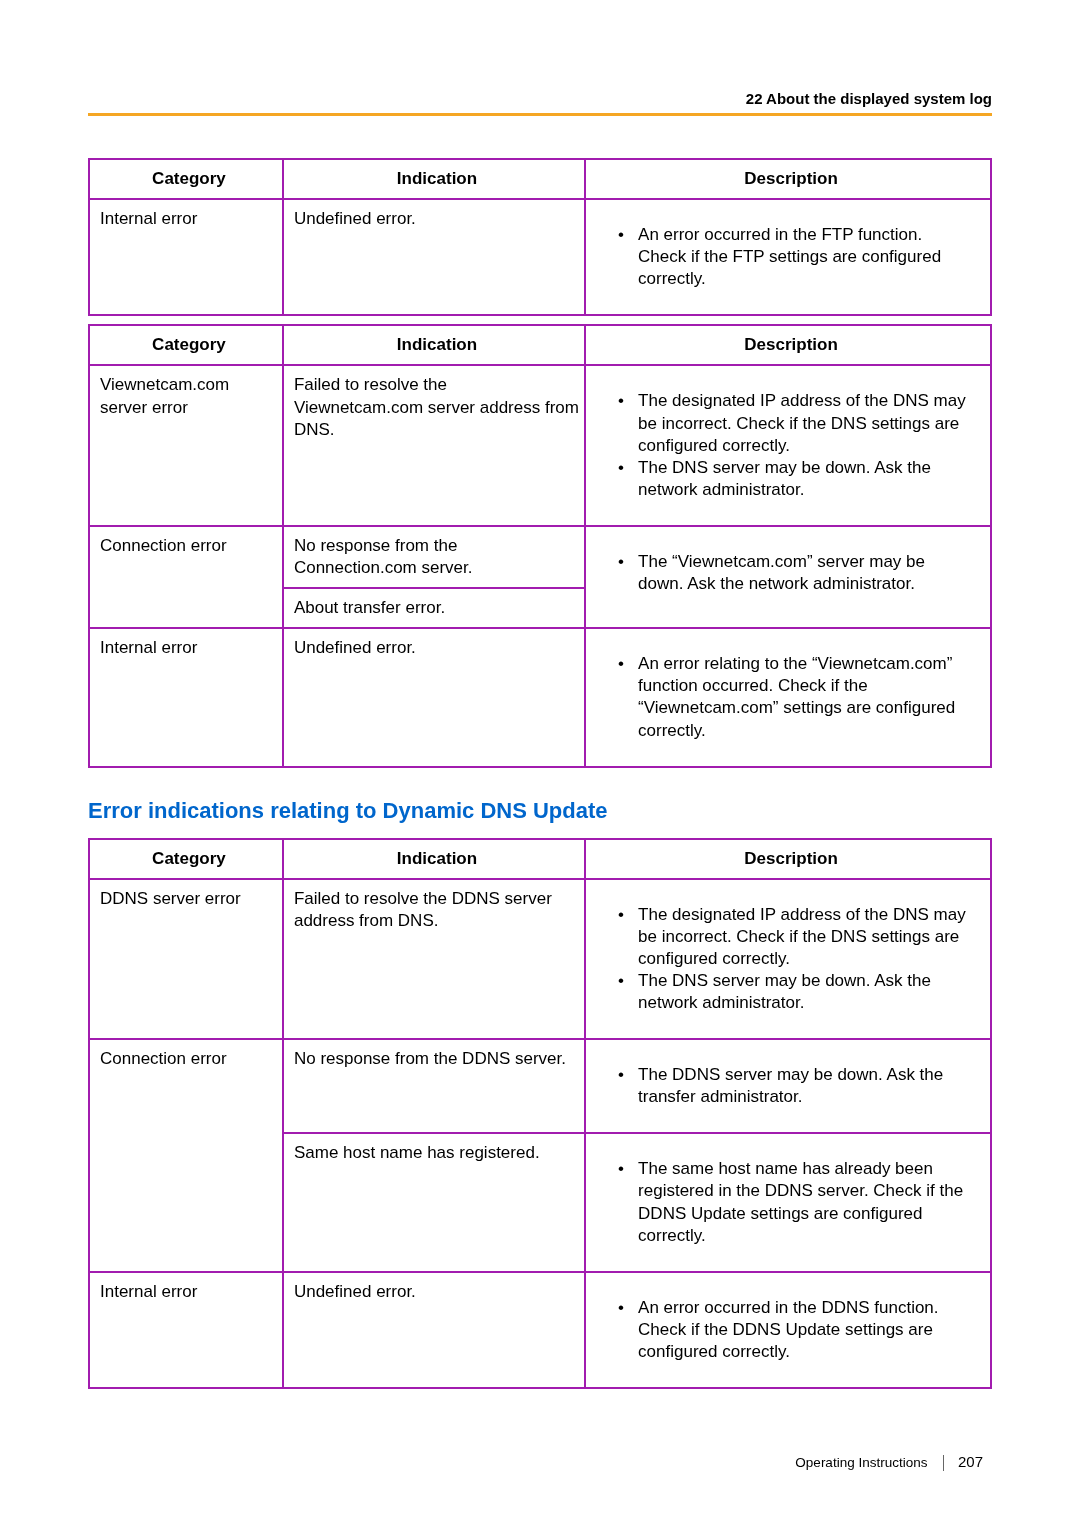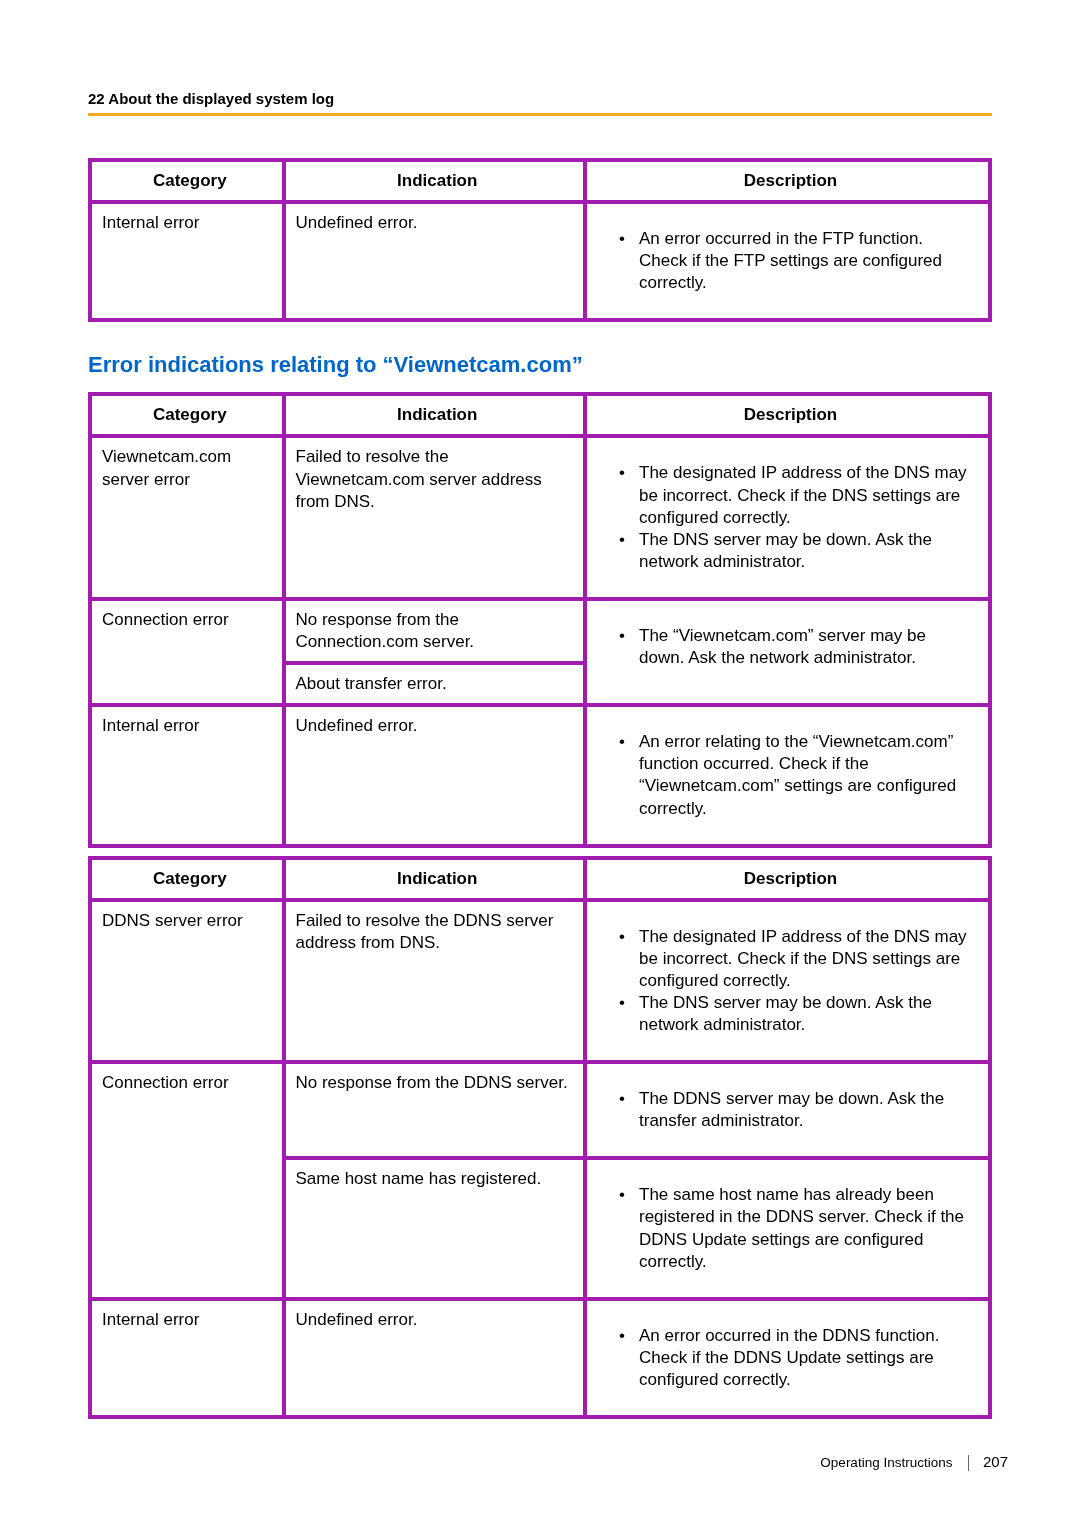--- a/index.html
+++ b/index.html
@@ -8,21 +8,21 @@
       background: #fff;
       width: 1080px;
       height: 1527px;
       position: relative;
       color: #000;
     }
     .page {
       padding: 90px 88px 0 88px;
     }
     .header-right {
-      text-align: left;
+      text-align: right;
       font-weight: bold;
       font-size: 15px;
       color: #000;
       margin-bottom: 6px;
     }
     .orange-rule {
       height: 3px;
       background: #f5a623;
       margin-bottom: 42px;
     }
@@ -35,21 +35,21 @@
     table.data {
       border-collapse: collapse;
       width: 100%;
       table-layout: fixed;
       margin-bottom: 8px;
     }
     table.data col.c1 { width: 21.5%; }
     table.data col.c2 { width: 33.5%; }
     table.data col.c3 { width: 45%; }
     table.data th, table.data td {
-      border: 4px solid #a21caf;
+      border: 2px solid #a21caf;
       padding: 8px 4px 8px 10px;
       vertical-align: top;
       font-size: 17px;
       line-height: 1.3;
       text-align: left;
     }
     table.data th {
       font-weight: bold;
       text-align: center;
       padding-top: 8px;
@@ -69,21 +69,21 @@
       content: "•";
       position: absolute;
       left: 6px;
       top: 0;
       font-size: 17px;
       line-height: 1.3;
     }
     .footer {
       position: absolute;
       bottom: 56px;
-      right: 72px;
+      right: 97px;
       font-size: 13.5px;
       color: #000;
     }
     .footer .divider {
       display: inline-block;
       border-left: 1px solid #666;
       height: 16px;
       vertical-align: middle;
       margin: 0 10px 0 12px;
     }
@@ -115,21 +115,20 @@
         <td>Undefined error.</td>
         <td>
           <ul class="desc">
             <li>An error occurred in the FTP function. Check if the FTP settings are configured correctly.</li>
           </ul>
         </td>
       </tr>
     </tbody>
   </table>
 
-  <h2 class="section-title">Error indications relating to “Viewnetcam.com”</h2>
   <table class="data">
     <colgroup>
         <col class="c1">
         <col class="c2">
         <col class="c3">
       </colgroup>
     <thead>
       <tr>
         <th>Category</th>
         <th>Indication</th>
@@ -164,20 +163,21 @@
         <td>Undefined error.</td>
         <td>
           <ul class="desc">
             <li>An error relating to the “Viewnetcam.com” function occurred. Check if the “Viewnetcam.com” settings are configured correctly.</li>
           </ul>
         </td>
       </tr>
     </tbody>
   </table>
 
+  <h2 class="section-title">Error indications relating to Dynamic DNS Update</h2>
   <table class="data">
     <colgroup>
         <col class="c1">
         <col class="c2">
         <col class="c3">
       </colgroup>
     <thead>
       <tr>
         <th>Category</th>
         <th>Indication</th>

